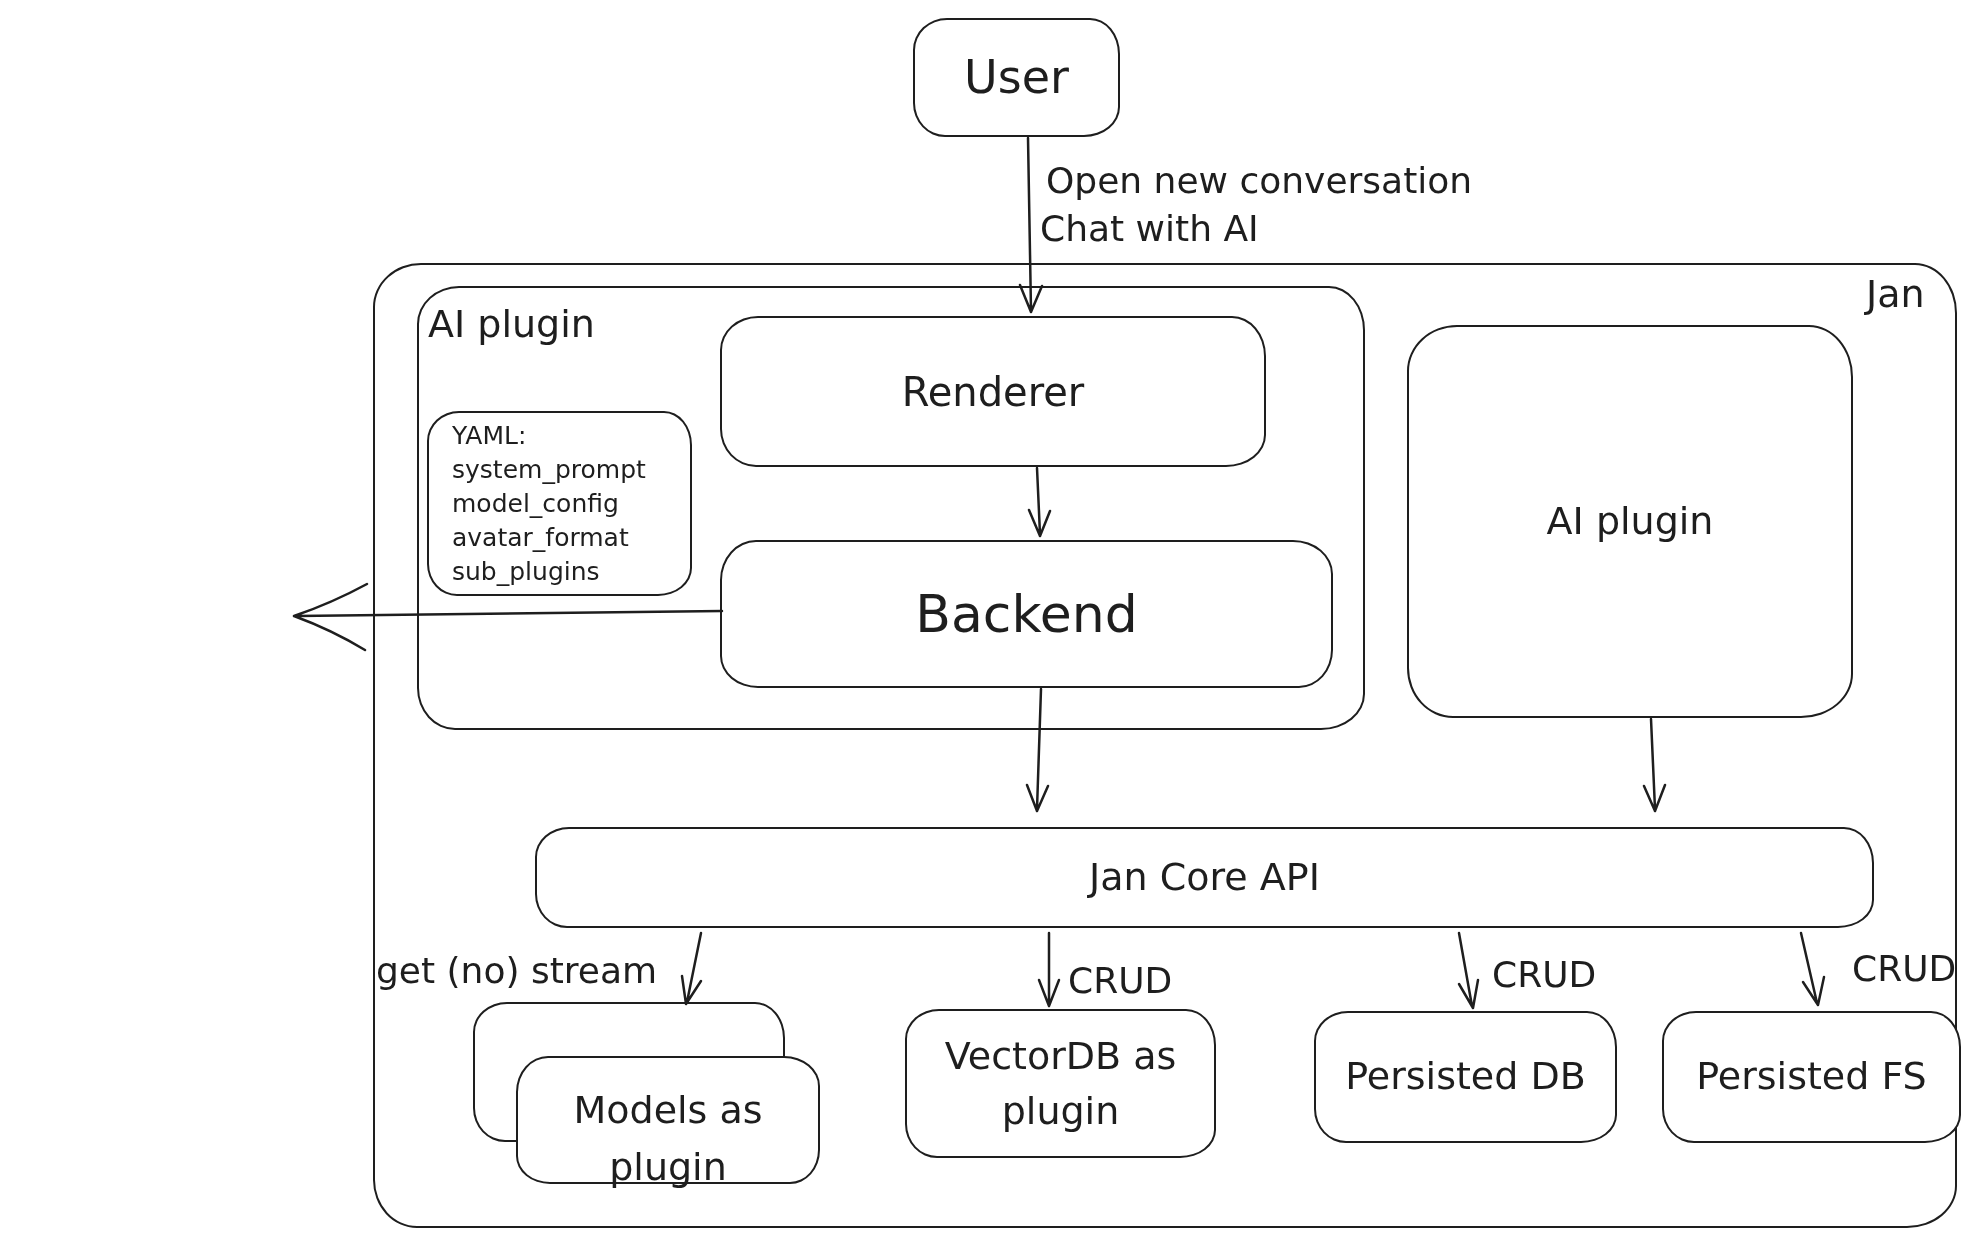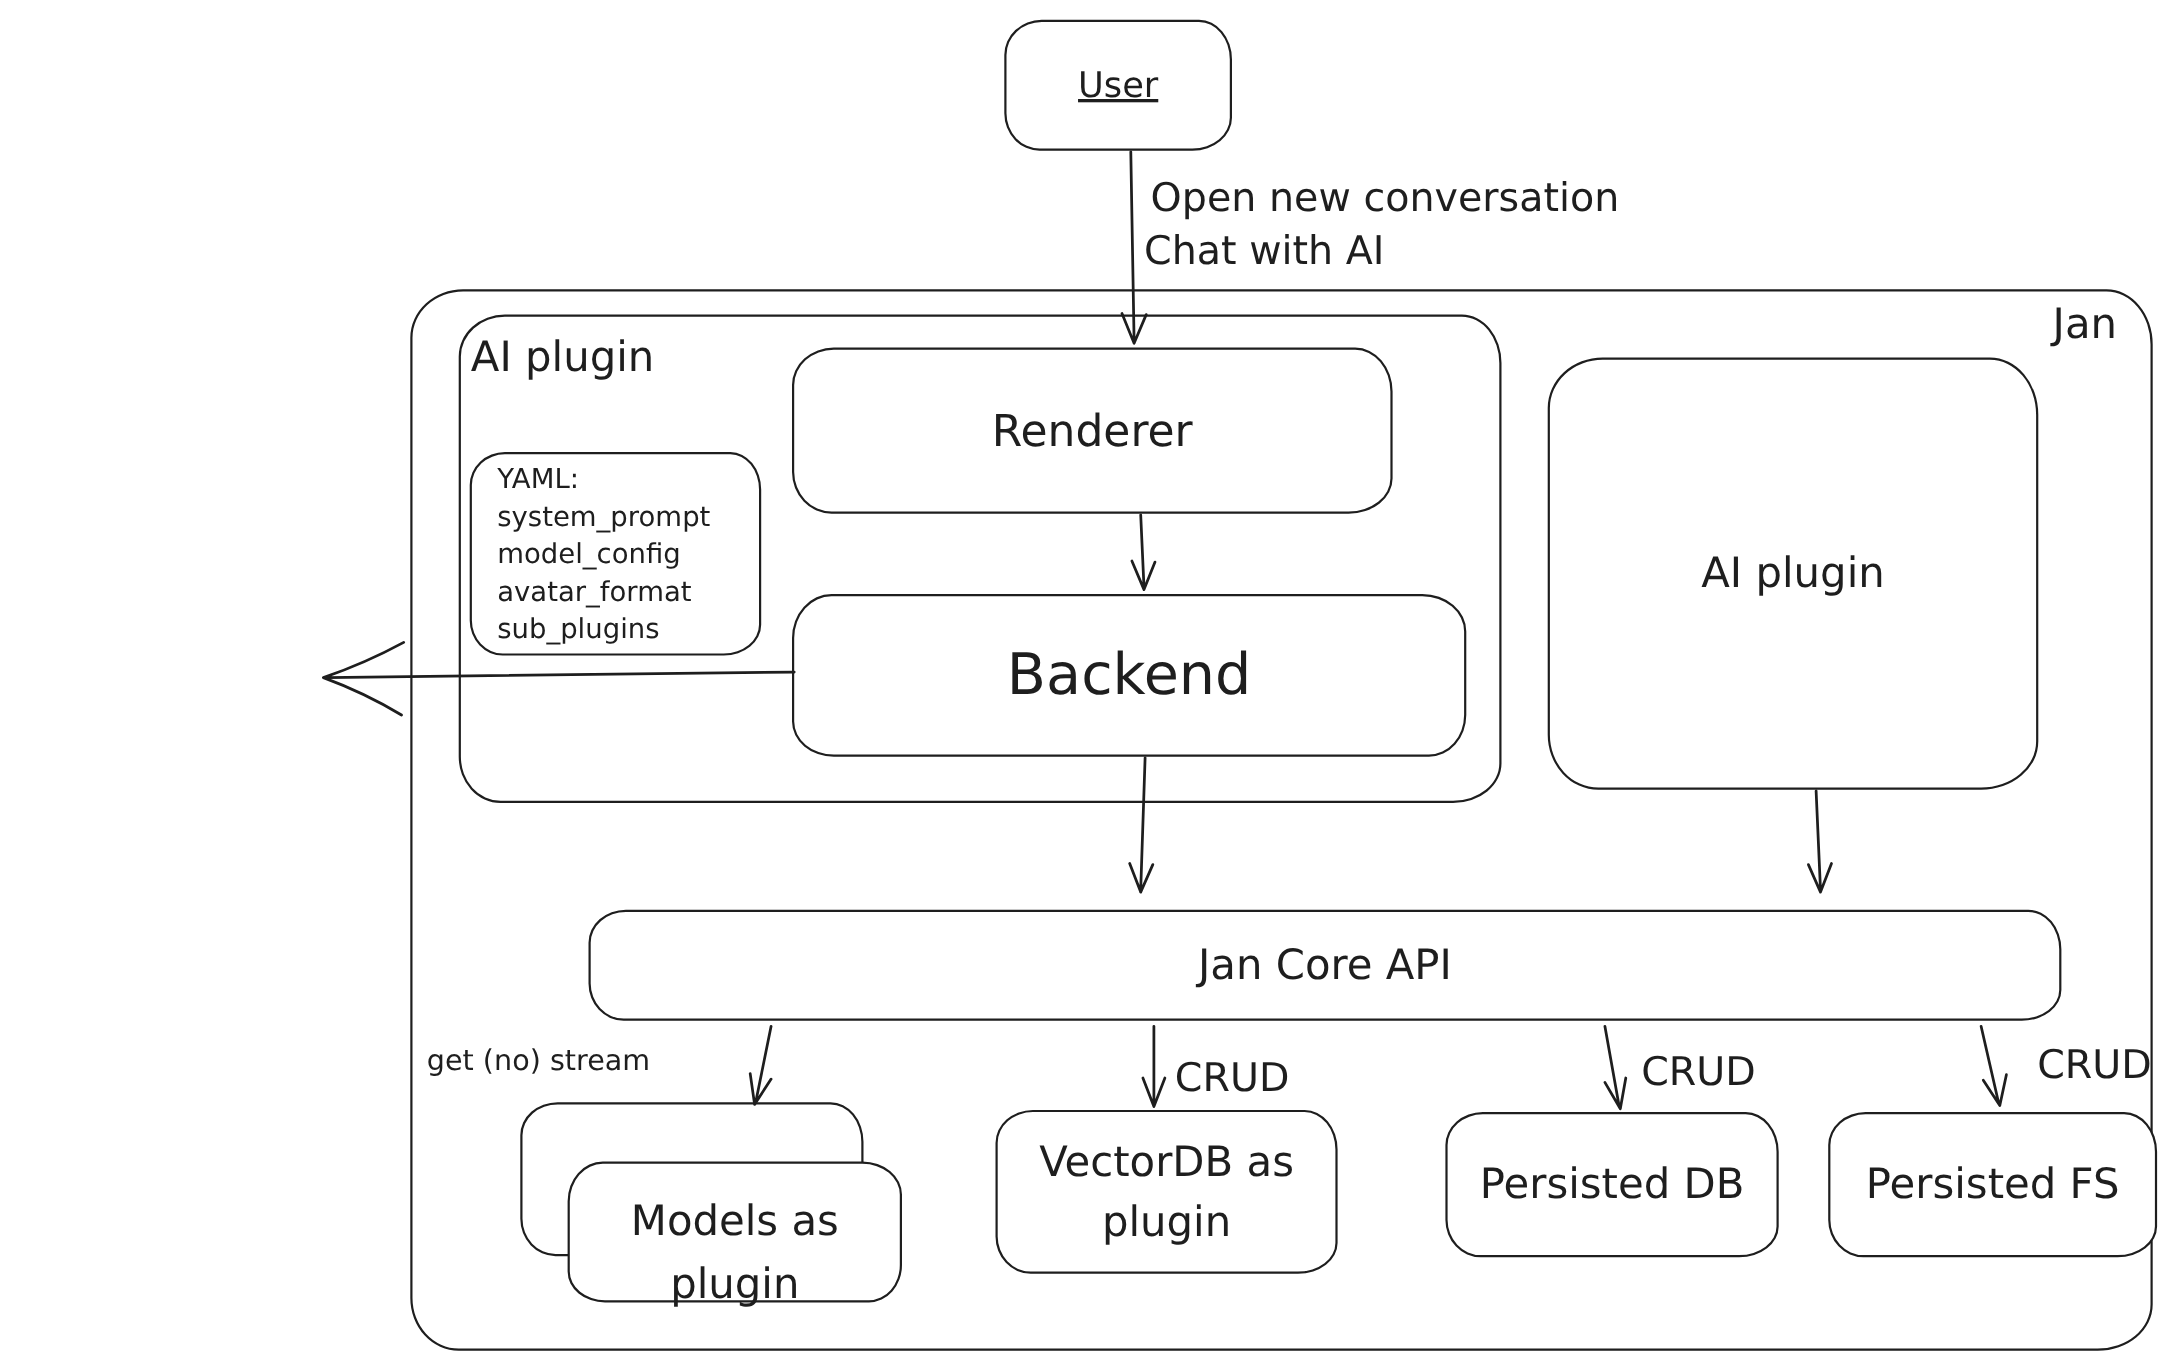--- a/index.html
+++ b/index.html
@@ -36,21 +36,21 @@
 
   <div class="node" style="left:427px;top:411px;width:265px;height:185px;border-radius:32px 28px 34px 30px / 30px 34px 28px 32px;"></div>
   <div class="yaml-text">
     <div>YAML:</div>
     <div>system_prompt</div>
     <div>model_config</div>
     <div>avatar_format</div>
     <div>sub_plugins</div>
   </div>
 
-  <div class="node" style="left:913px;top:18px;width:207px;height:119px;border-radius:34px 30px 36px 32px / 32px 36px 30px 34px;font-size:32px;text-decoration:underline;">
+  <div class="node" style="left:913px;top:18px;width:207px;height:119px;border-radius:34px 30px 36px 32px / 32px 36px 30px 34px;font-size:46px;">
     <span class="lbl">User</span>
   </div>
 
   <div class="node" style="left:720px;top:316px;width:546px;height:151px;border-radius:38px 34px 40px 36px / 34px 40px 32px 38px;font-size:40px;justify-content:center;">
     <span class="lbl">Renderer</span>
   </div>
 
   <div class="node" style="left:720px;top:540px;width:613px;height:148px;border-radius:36px 40px 34px 38px / 40px 34px 38px 32px;font-size:52px;">
     <span class="lbl">Backend</span>
   </div>
@@ -82,21 +82,21 @@
     <span class="lbl">Persisted DB</span>
   </div>
 
   <div class="node" style="left:1662px;top:1011px;width:299px;height:132px;border-radius:34px 30px 36px 32px / 30px 36px 28px 34px;font-size:38px;">
     <span class="lbl">Persisted FS</span>
   </div>
 
   <div class="floating" style="left:1046px;top:160px;font-size:36px;">Open new conversation</div>
   <div class="floating" style="left:1040px;top:208px;font-size:36px;">Chat with AI</div>
 
-  <div class="floating" style="left:376px;top:950px;font-size:26px;padding-left:12px;">get (no) stream</div>
+  <div class="floating" style="left:376px;top:950px;font-size:36px;">get (no) stream</div>
 
   <div class="floating" style="left:1068px;top:960px;font-size:36px;">CRUD</div>
   <div class="floating" style="left:1492px;top:954px;font-size:36px;">CRUD</div>
   <div class="floating" style="left:1852px;top:948px;font-size:36px;">CRUD</div>
 
   <svg class="wires" width="1981" height="1246" viewBox="0 0 1981 1246">
 
     <path d="M1028 138 C1029 196 1030 254 1031 310 M1031 312 L1020 285 M1031 312 L1042 286"></path>
 
     <path d="M1037 468 L1040 534 M1040 536 L1029 510 M1040 536 L1050 511"></path>

